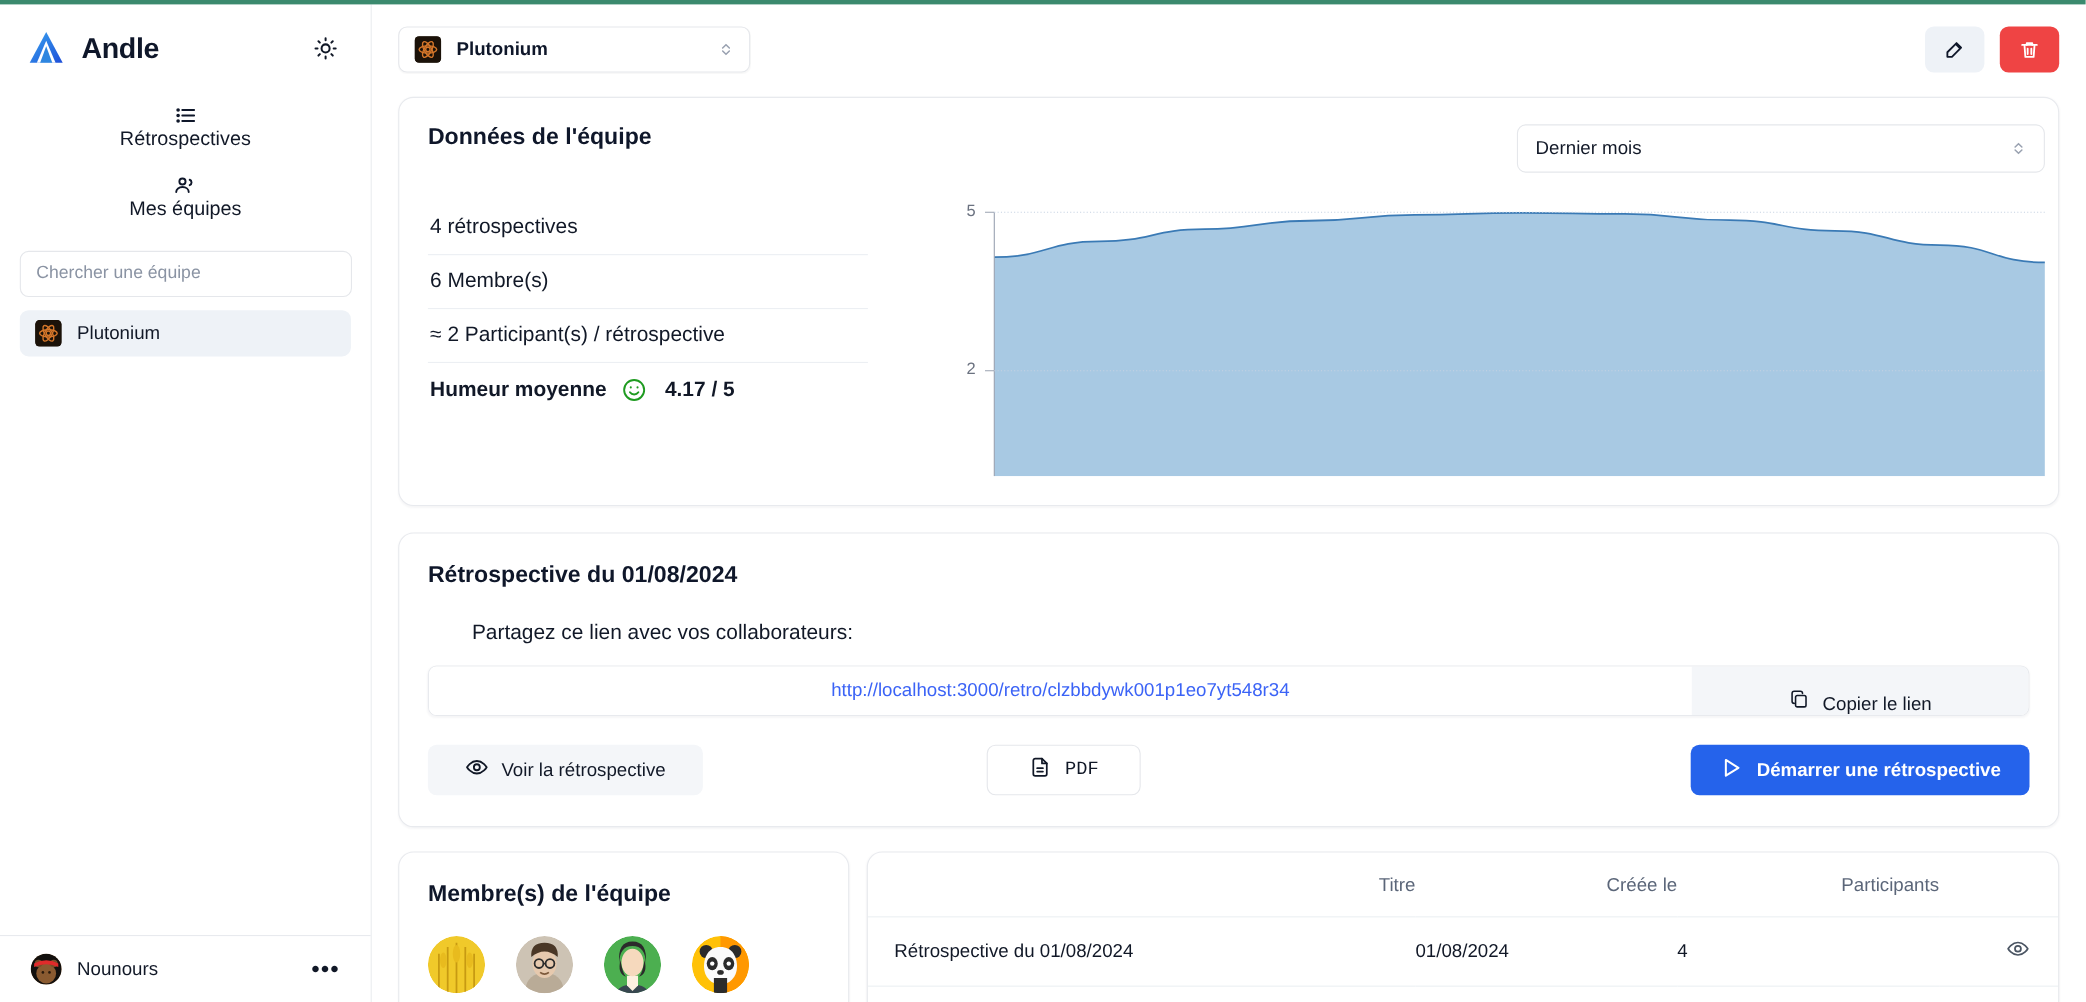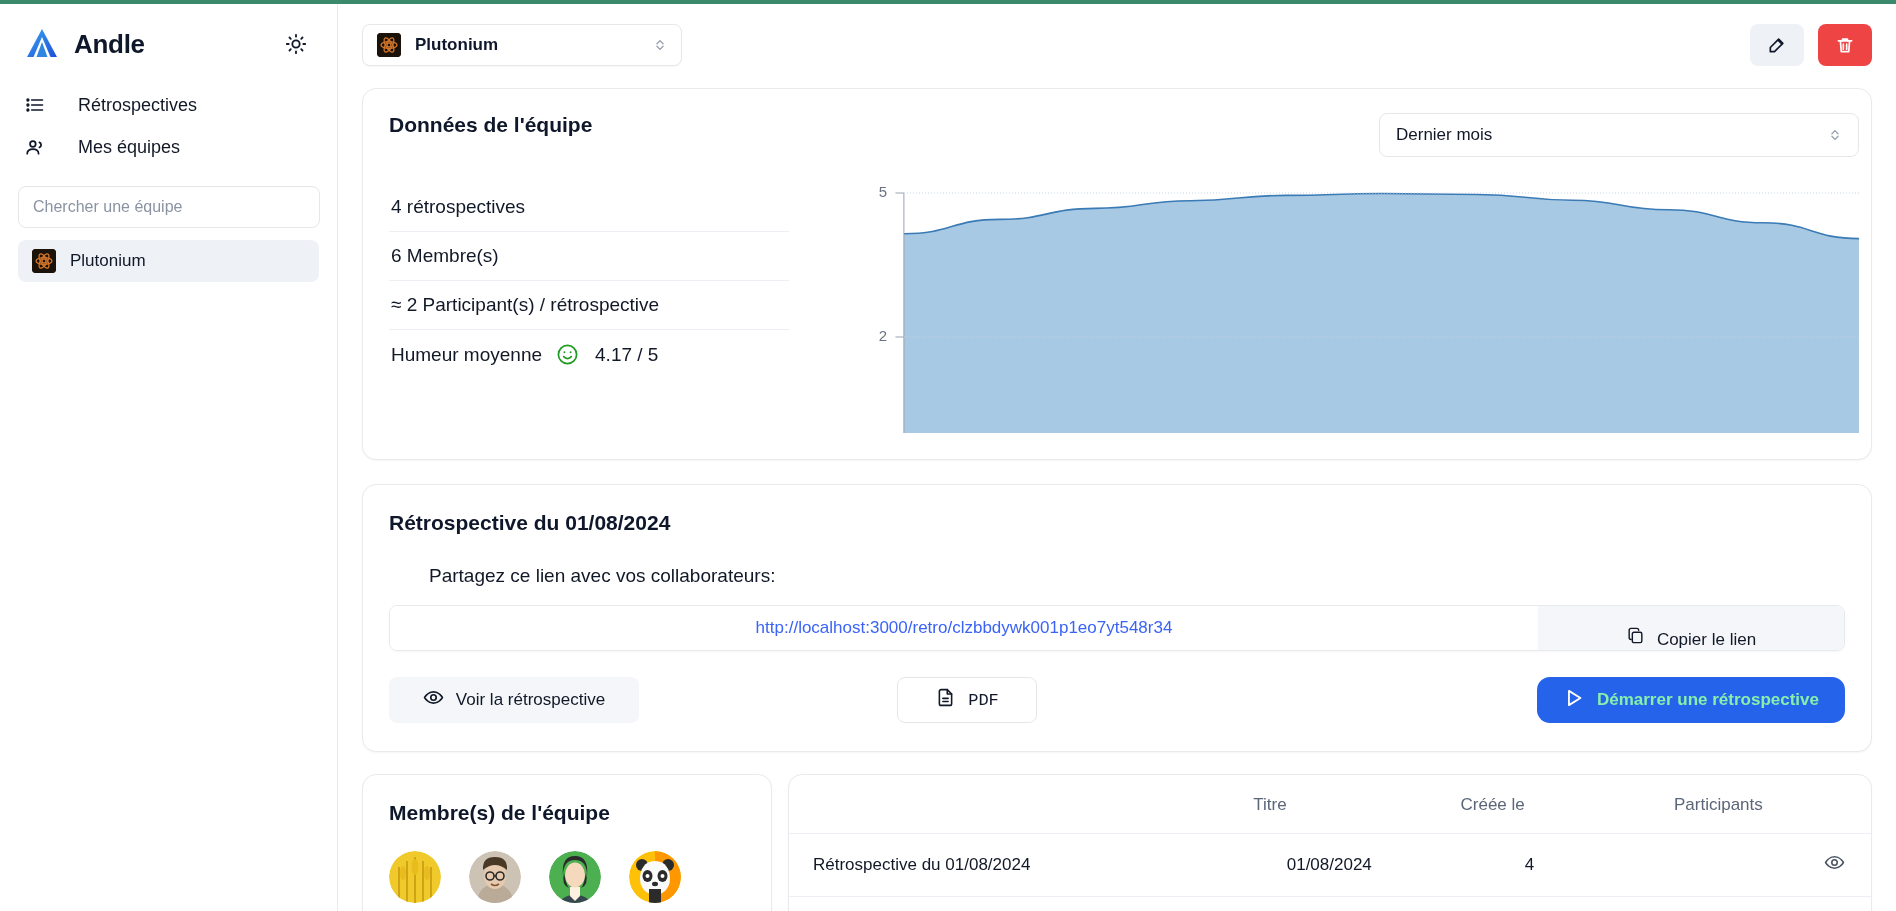--- a/index.html
+++ b/index.html
@@ -20,21 +20,21 @@
     border-right: 1px solid #e8eaee;
     display: flex; flex-direction: column;
     background: #ffffff; position: relative;
   }
   .brand-row { display: flex; align-items: center; padding: 22px 24px 6px 24px; }
   .brand-logo { width: 36px; height: 36px; flex: 0 0 36px; }
   .brand-name { font-size: 26px; font-weight: 700; letter-spacing: -0.3px; margin-left: 14px; color: #0f172a; }
   .theme-btn { margin-left: auto; width: 34px; height: 34px; display: flex; align-items: center; justify-content: center; border-radius: 8px; cursor: pointer; }
 
   .nav { padding: 16px 24px 0 24px; }
-  .nav-item { display: flex; align-items: center; gap: 32px; padding: 10px 0; cursor: pointer; }
+  .nav-item { display: flex; align-items: center; gap: 0; padding: 10px 0; cursor: pointer; flex-direction: column; }
   .nav-item .ico { width: 22px; height: 22px; display: flex; align-items: center; justify-content: center; color: #0f172a; }
   .nav-item .lbl { font-size: 18px; color: #111827; }
 
   .search-wrap { padding: 18px 18px 0 18px; }
   .search-input {
     width: 302px; height: 42px; border: 1px solid #e5e7eb; border-radius: 8px;
     padding: 0 14px; font-size: 16px; color: #111827; font-family: "Liberation Sans", sans-serif;
     outline: none; background: #fff;
   }
   .search-input::placeholder { color: #8a93a3; }
@@ -84,40 +84,40 @@
   .data-head { display: flex; align-items: flex-start; }
   .data-title { font-size: 21px; font-weight: 700; color: #0f172a; }
   .period-select {
     margin-left: auto; width: 480px; height: 44px; border: 1px solid #e5e7eb; border-radius: 8px;
     background: #fff; display: flex; align-items: center; padding: 0 16px; cursor: pointer; font-size: 17px; color: #111827;
   }
 
   .data-body { display: flex; margin-top: 26px; gap: 0; }
   .stats { width: 400px; flex: 0 0 400px; }
   .stat-row { padding: 13px 2px; font-size: 19px; color: #111827; display: flex; align-items: center; border-bottom: 1px solid #eceff3; }
-  .stat-row:last-child { border-bottom: none; }
+  .stat-row:last-child { border-bottom: none; font-weight: bold; }
   .mood-icon { margin: 0 16px 0 14px; display: flex; }
   .chart-box { flex: 1; margin-left: 98px; position: relative; }
 
   
   .retro-card { margin-top: 24px; padding: 26px 26px 28px 26px; }
   .retro-title { font-size: 21px; font-weight: 700; color: #0f172a; }
   .retro-sub { font-size: 19px; color: #111827; margin-top: 30px; margin-left: 40px; }
   .link-row {
     margin-top: 18px; display: flex; height: 46px; border: 1px solid #e8eaee; border-radius: 8px; overflow: hidden;
     box-shadow: 0 1px 2px rgba(16,24,40,0.04);
   }
   .link-text { flex: 1; display: flex; align-items: center; justify-content: center; color: #3b63f6; font-size: 17px; background: #fff; cursor: pointer; }
   .copy-btn { width: 306px; background: #f4f6f9; display: flex; align-items: flex-end; justify-content: center; gap: 12px; font-size: 17px; color: #111827; cursor: pointer; }
 
   .retro-actions { margin-top: 26px; display: flex; align-items: center; }
   .btn { height: 46px; border-radius: 8px; display: inline-flex; align-items: center; justify-content: center; gap: 12px; font-size: 17px; cursor: pointer; }
   .btn-view { width: 250px; background: #f4f6f9; color: #111827; }
   .btn-pdf { width: 140px; background: #ffffff; border: 1px solid #e5e7eb; color: #111827; margin-left: 258px; font-family: Liberation Mono, monospace; }
-  .btn-start { background: #2563eb; color: #86efac; padding: 0 26px; margin-left: auto; font-weight: 700; border-radius: 13px; }
+  .btn-start { background: #2563eb; color: #ffffff; padding: 0 26px; margin-left: auto; font-weight: 700; }
 
   
   .bottom-row { display: flex; gap: 16px; margin-top: 22px; }
   .members-card { width: 410px; flex: 0 0 410px; padding: 26px 26px 0 26px; }
   .members-title { font-size: 21px; font-weight: 700; color: #0f172a; }
   .avatars { display: flex; gap: 28px; margin-top: 26px; }
   .avatar-lg { width: 52px; height: 52px; border-radius: 50%; overflow: hidden; position: relative; }
 
   .table-card { flex: 1; padding: 0; overflow: hidden; }
   table { width: 100%; border-collapse: collapse; }
@@ -198,20 +198,35 @@
             <ellipse cx="12" cy="12" rx="8" ry="3.3"></ellipse>
             <ellipse cx="12" cy="12" rx="8" ry="3.3" transform="rotate(60 12 12)"></ellipse>
             <ellipse cx="12" cy="12" rx="8" ry="3.3" transform="rotate(120 12 12)"></ellipse>
               </g>
           </svg>
         </span>
         <span class="team-name">Plutonium</span>
       </div>
     </div>
 
+    <div class="sidebar-foot">
+      <span class="user-avatar">
+        <svg viewBox="0 0 28 28" width="28" height="28">
+          <circle cx="14" cy="14" r="14" fill="#12100e"></circle>
+          <ellipse cx="14" cy="18" rx="9" ry="9" fill="#8a5a30"></ellipse>
+          <circle cx="7" cy="9" r="3.4" fill="#7a4d28"></circle>
+            <circle cx="21" cy="9" r="3.4" fill="#7a4d28"></circle>
+          <path d="M3 9 Q14 3 25 9 L25 12 Q14 7 3 12 Z" fill="#e02b2b"></path>
+          <circle cx="11" cy="17" r="1.2" fill="#2a1a0c"></circle>
+            <circle cx="17" cy="17" r="1.2" fill="#2a1a0c"></circle>
+        </svg>
+      </span>
+      <span class="user-name">Nounours</span>
+      <span class="user-more">•••</span>
+    </div>
   </aside>
 
   <section id="main">
 
     <div class="topbar">
       <div class="team-select">
         <span class="team-avatar">
           <svg viewBox="0 0 24 24" width="24" height="24">
               <rect width="24" height="24" fill="#1b1209"></rect>
             <g fill="none" stroke="#d4762a" stroke-width="1.3">

